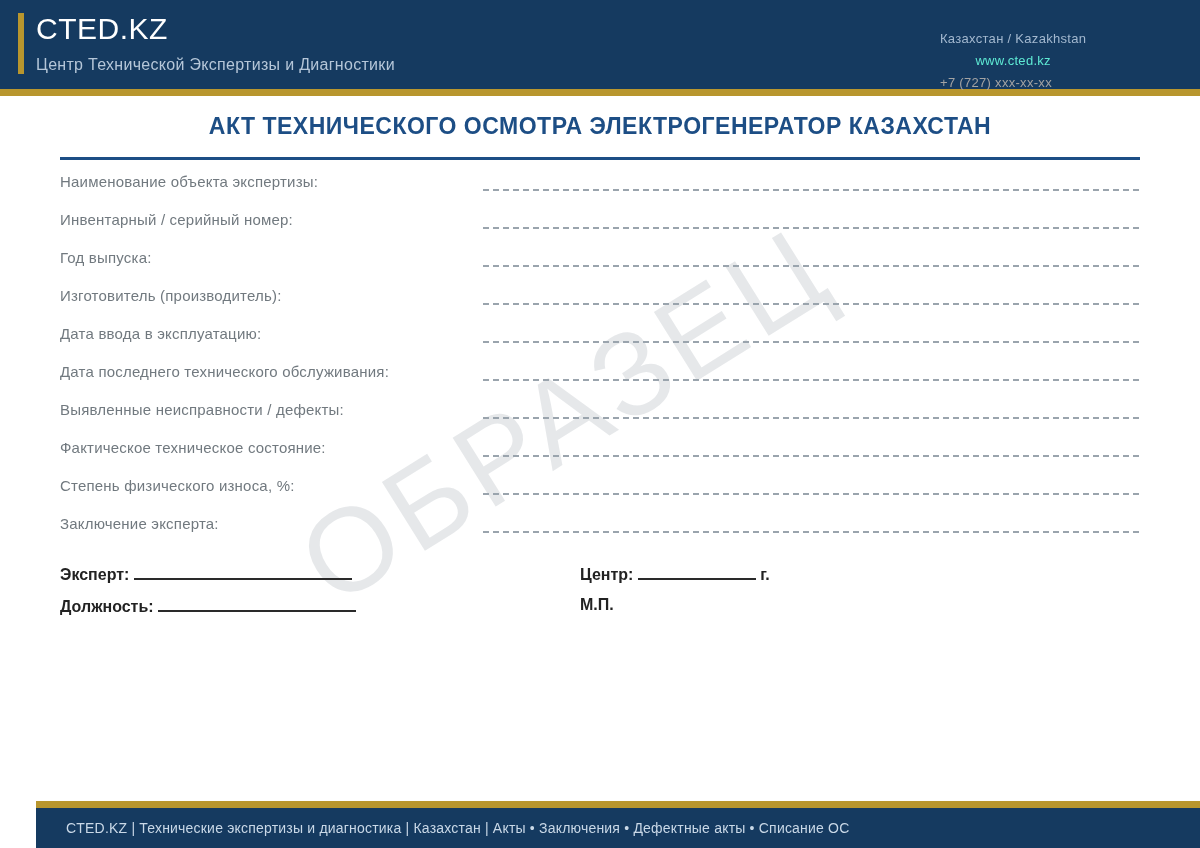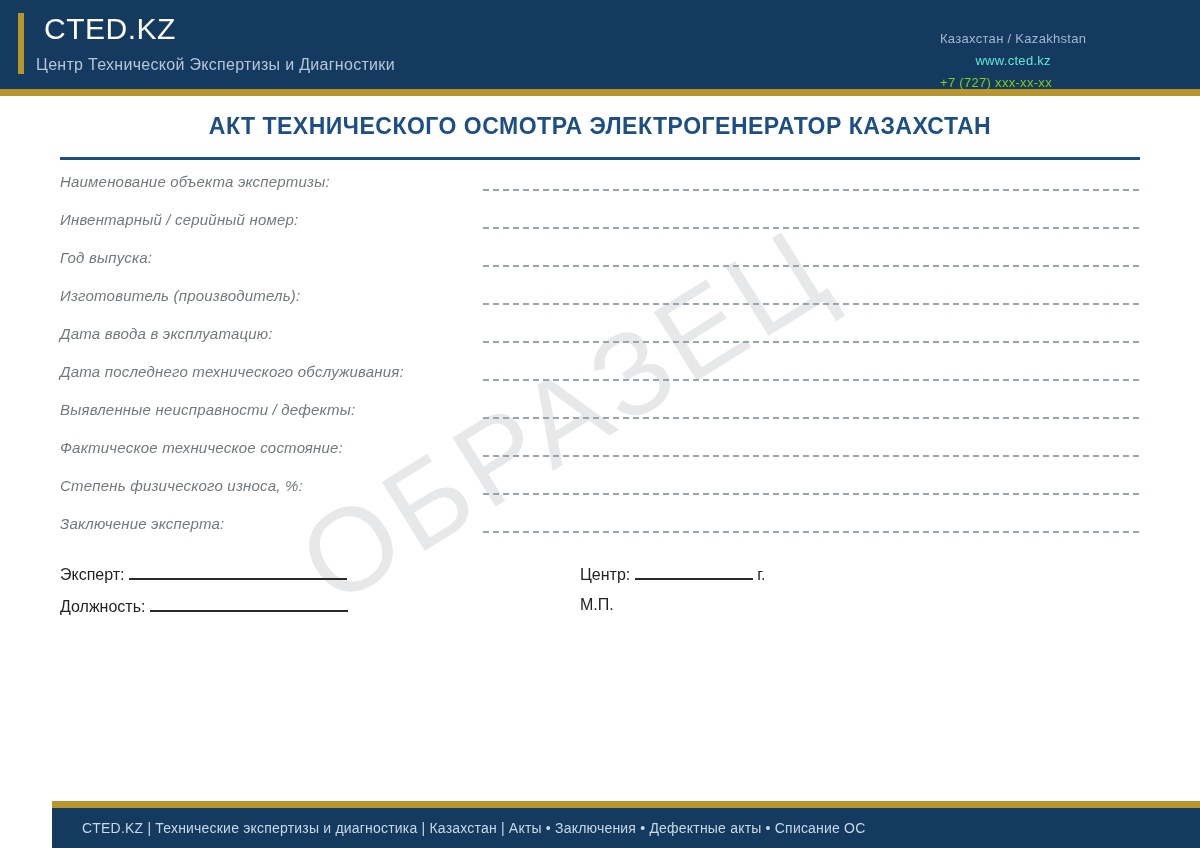--- a/index.html
+++ b/index.html
@@ -9,67 +9,67 @@
     background:#ffffff;
     overflow:hidden;
     font-family:"Liberation Sans", sans-serif;
   }
 
   
   .top-bar { position:relative; height:89px; background:#153a60; }
   .brand { position:absolute; left:18px; top:13px; bottom:15px; display:flex; align-items:stretch; }
   .brand-bar { width:6px; background:#b8962e; }
   .brand-text { margin-left:12px; display:flex; flex-direction:column; justify-content:space-between; }
-  .logo { font-size:30px; font-weight:500; color:#ffffff; letter-spacing:0.5px; line-height:32px;margin-left:8px; }
+  .logo { font-size:30px; font-weight:500; color:#ffffff; letter-spacing:0.5px; line-height:32px; }
   .tagline { font-size:16px; color:#b5c6d8; letter-spacing:0.3px; }
   .contact { position:absolute; left:940px; top:28px; font-size:13px; line-height:22px; letter-spacing:0.3px; }
   .contact .country { color:#a3b8cf; }
   .contact .website { color:#5eead4; text-decoration:none; display:block;text-align:center; }
-  .contact .phone { color:#84cc16; }
+  .contact .phone { color:#a3a3a3; }
   .gold-bar { height:7px; background:#b8962e; }
 
   
   .content { position:relative; z-index:1; padding:0 60px; }
   .doc-title {
     padding-top:19px; text-align:center;
     font-size:23px; line-height:23px; font-weight:700;
     color:#1d4e85; letter-spacing:0.5px;
   }
   .title-rule { margin-top:19px; height:3px; background:#1d4e85; }
 
   .fields { margin-top:7px; }
-  .field-row { display:flex; height:38px; padding-top:6px; box-sizing:border-box;font-style:italic; }
+  .field-row { display:flex; height:38px; padding-top:6px; box-sizing:border-box; }
   .field-label { width:423px; font-size:15px; color:#71797f; letter-spacing:0.2px; }
   .field-line { flex:1; position:relative; }
   .field-line::after {
     content:""; position:absolute; left:0; right:0; top:16px; height:2px;
     background:repeating-linear-gradient(90deg,#9aa4ad 0 6px,transparent 6px 10px);
   }
 
   
-  .sign-section { display:flex; margin-top:17px; font-size:16px; color:#222222; }
+  .sign-section { display:flex; margin-top:17px; font-size:16px; color:#222222;font-weight:bold; }
   .sign-col-left { width:520px; }
   .sign-col-right { flex:1; }
   .sign-row { height:32px; }
   .uline { display:inline-block; border-bottom:2px solid #2a2a2a; height:14px; vertical-align:baseline; }
   .u-expert { width:218px; }
   .u-position { width:198px; }
   .u-date { width:118px; }
 
   
   .watermark {
     position:absolute; left:565px; top:415px; z-index:0;
     transform:translate(-50%,-50%) rotate(-32deg);
     font-size:118px; font-weight:400; letter-spacing:6px;
     color:rgba(140,150,160,0.22); white-space:nowrap;
     user-select:none; pointer-events:none;
   }
 
   
-  .footer { position:absolute; left:16px; right:0; bottom:0;padding-left:36px; }
+  .footer { position:absolute; left:0; right:0; bottom:0;padding-left:36px; }
   .footer-gold { height:7px; background:#b8962e; }
   .footer-main {
     height:40px; background:#153a60;
     display:flex; align-items:center; padding-left:30px;
     font-size:14px; color:#c9d8e7; letter-spacing:0.2px;
   }
 </style>
 </head>
 <body>
 

